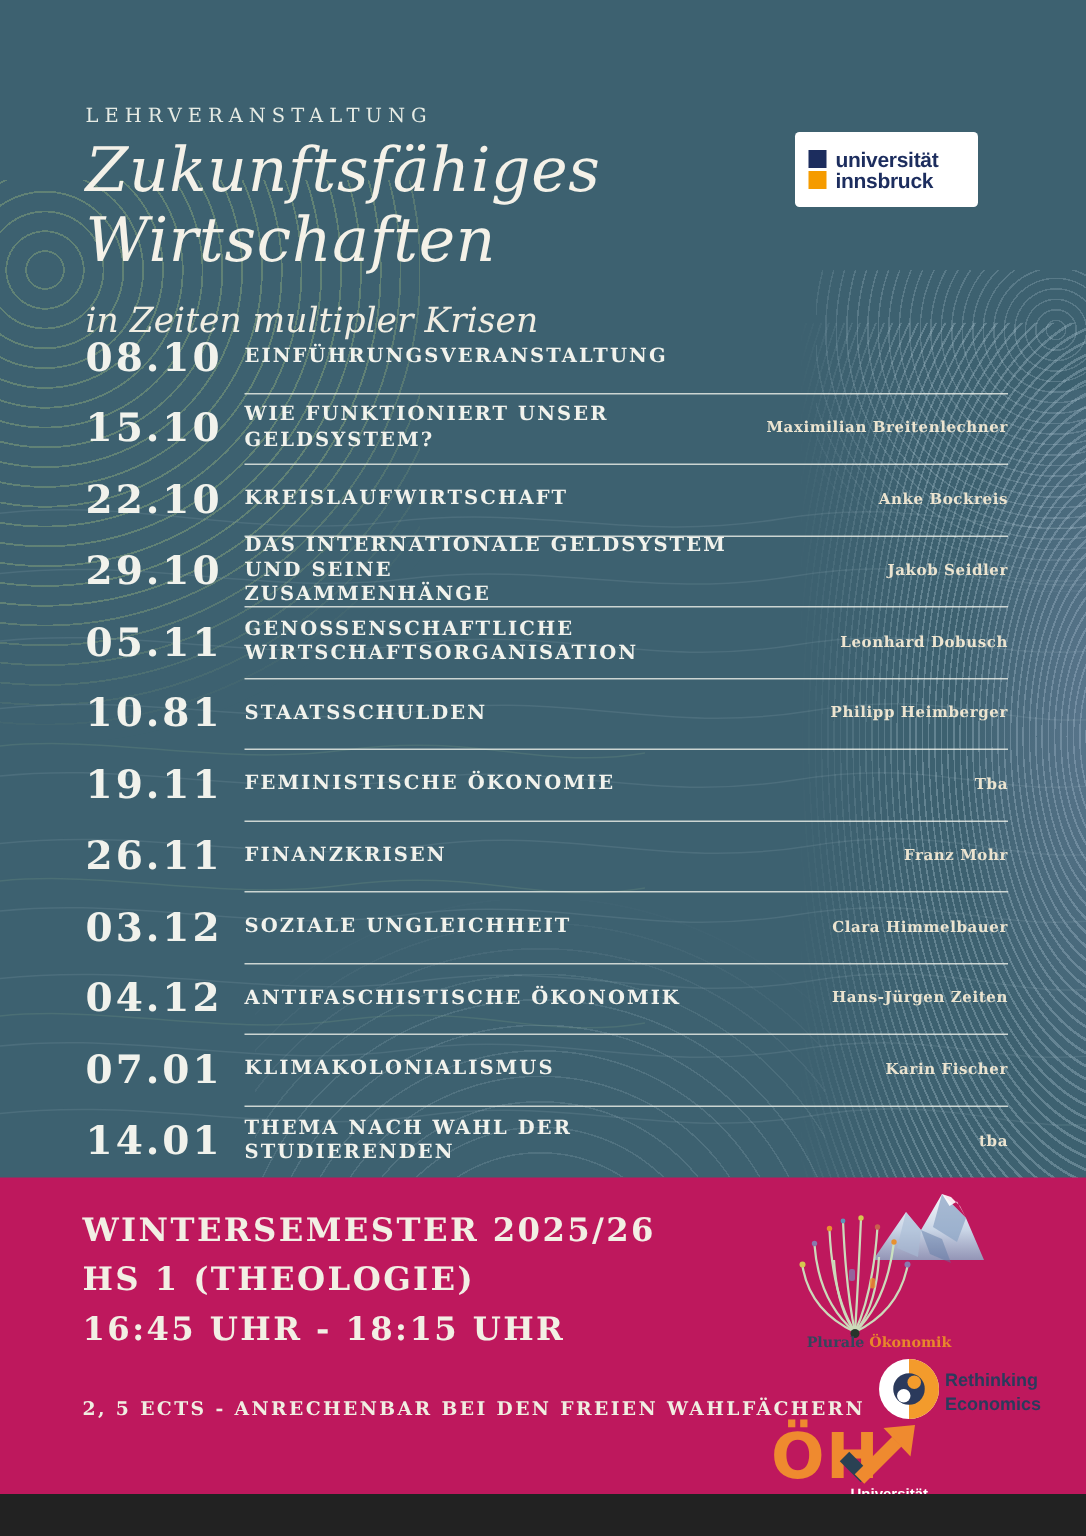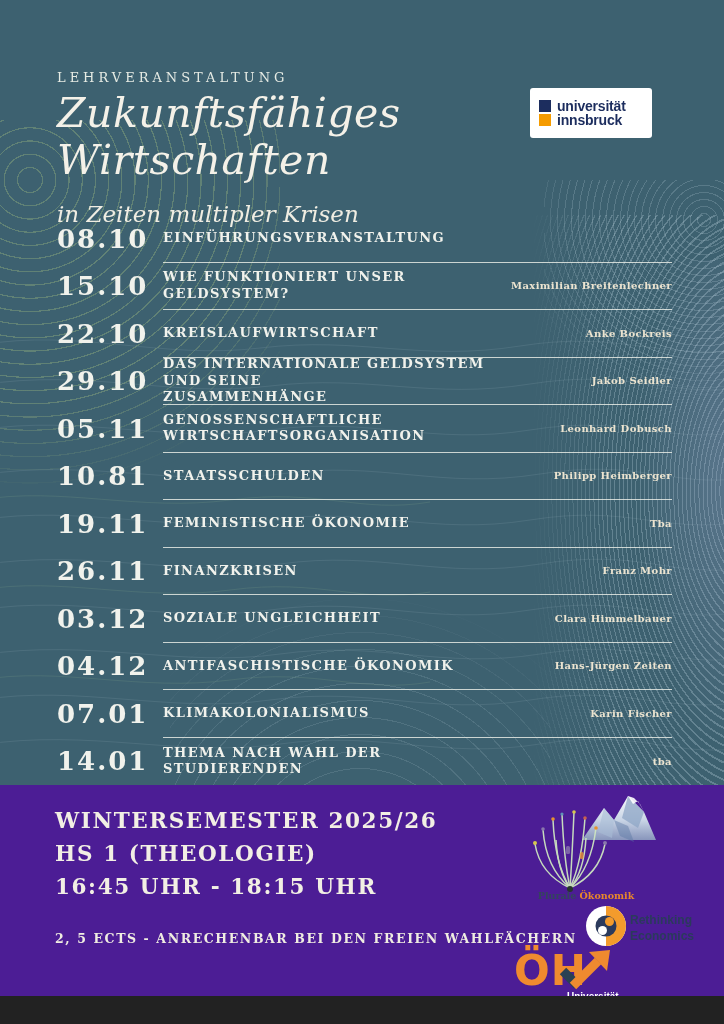--- a/index.html
+++ b/index.html
@@ -87,21 +87,21 @@
     flex:1; font-size:13px; font-weight:700; letter-spacing:1.4px;
     line-height:16.5px; color:#f1f2ec; white-space:pre-line;
   }
   .row-speaker {
     width:168px; flex:none; text-align:right;
     font-size:10px; font-weight:700; letter-spacing:0.4px; color:#ece4d0;
   }
   
   .band {
     position:absolute; left:0; top:785px; width:724px; height:239px;
-    background:#4c1d95;
+    background:#be185d;
   }
   .band-info { position:absolute; left:55px; top:19px; }
   .band-line {
     font-size:21.5px; font-weight:700; letter-spacing:1.6px;
     line-height:33px; color:#f2efe4;
   }
   .band-ects {
     position:absolute; left:55px; top:146px;
     font-size:12.5px; font-weight:700; letter-spacing:1.6px; color:#f0ede1;
   }

